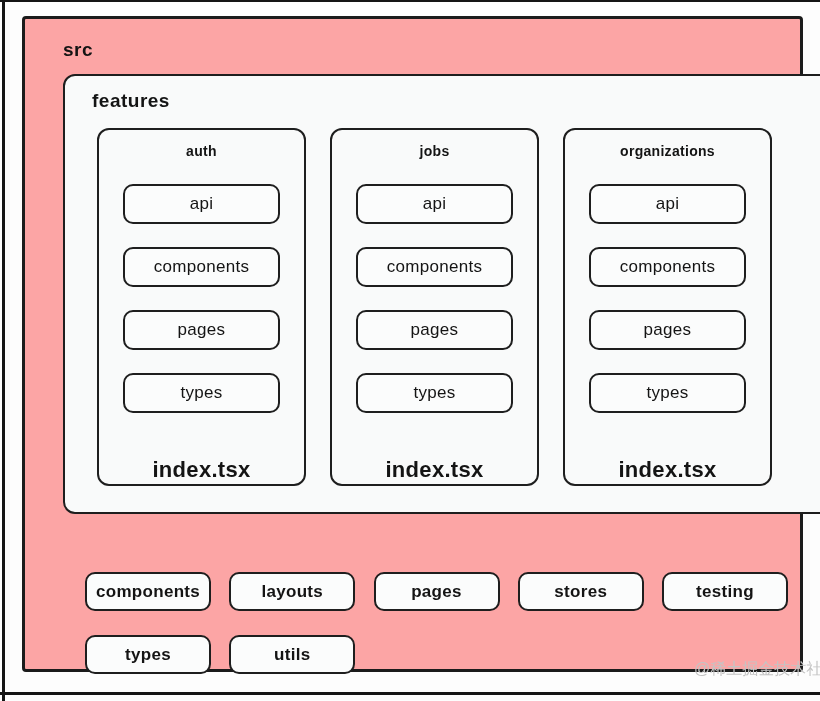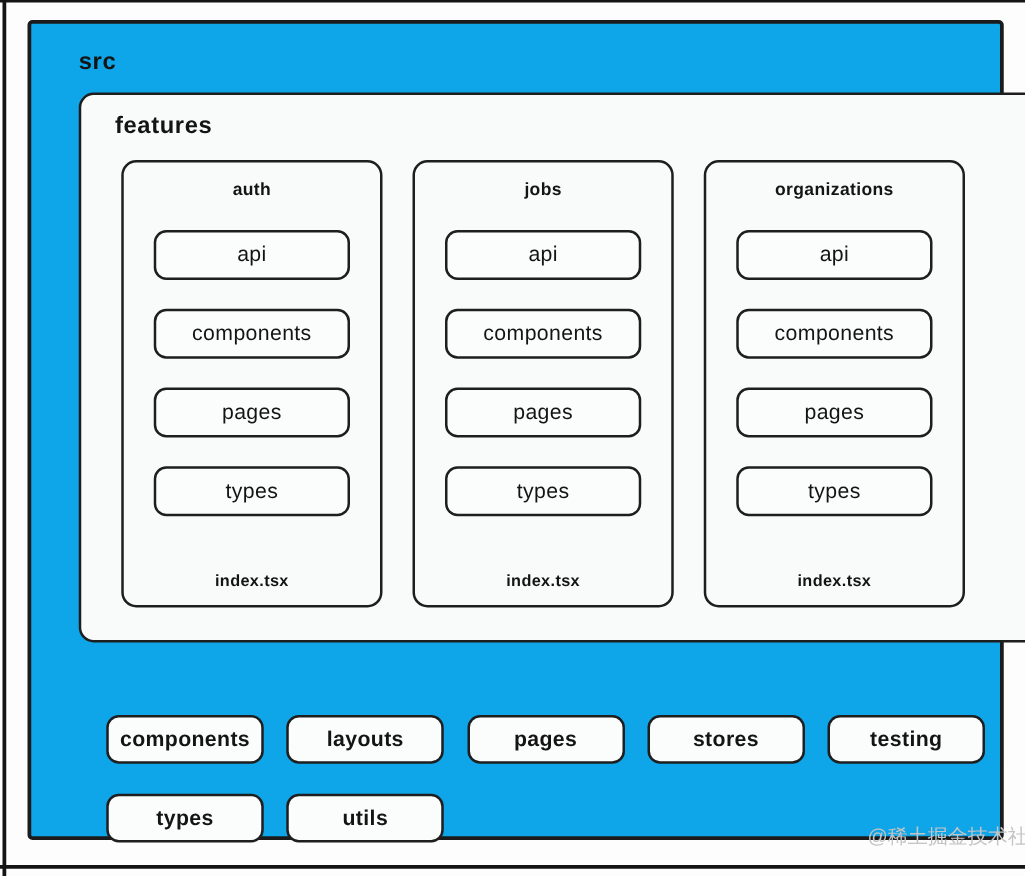--- a/index.html
+++ b/index.html
@@ -17,21 +17,21 @@
   .frame-bottom { position:absolute; left:0; top:692px; width:820px; height:3px; background:#141414; }
 
   .hand-box {
     border:2.5px solid #1e1e1e;
     background:#f9fafa;
   }
 
   
   .src-box {
     position:absolute; left:22px; top:16px; width:781px; height:656px;
-    border:3px solid #1b1b1b; border-radius:4px; background:#0ea5e9;
+    border:3px solid #1b1b1b; border-radius:4px; background:#fca5a5;
   }
   .src-label {
     position:absolute; left:38px; top:20px;
     font-size:19px; font-weight:700; letter-spacing:0.5px;
   }
 
   
   .features-box {
     position:absolute; left:38px; top:55px; width:771px; height:440px;
     border-radius:12px;
@@ -57,21 +57,21 @@
     letter-spacing:0.3px;
   }
   .folder-box {
     width:100%; height:40px; margin-bottom:23px;
     border:2.5px solid #1e1e1e; border-radius:10px; background:#fbfcfc;
     display:flex; align-items:center; justify-content:center;
     font-size:17px; font-weight:400; letter-spacing:0.3px;
   }
   .entry-file {
     margin-top:21px;
-    font-size:13px; font-weight:700; letter-spacing:0.3px;
+    font-size:22px; font-weight:700; letter-spacing:0.3px;
   }
 
   
   .bottom-grid {
     position:absolute; left:60px; top:553px; width:703px;
     display:grid;
     grid-template-columns:repeat(5,126px);
     justify-content:space-between;
     row-gap:24px;
   }

